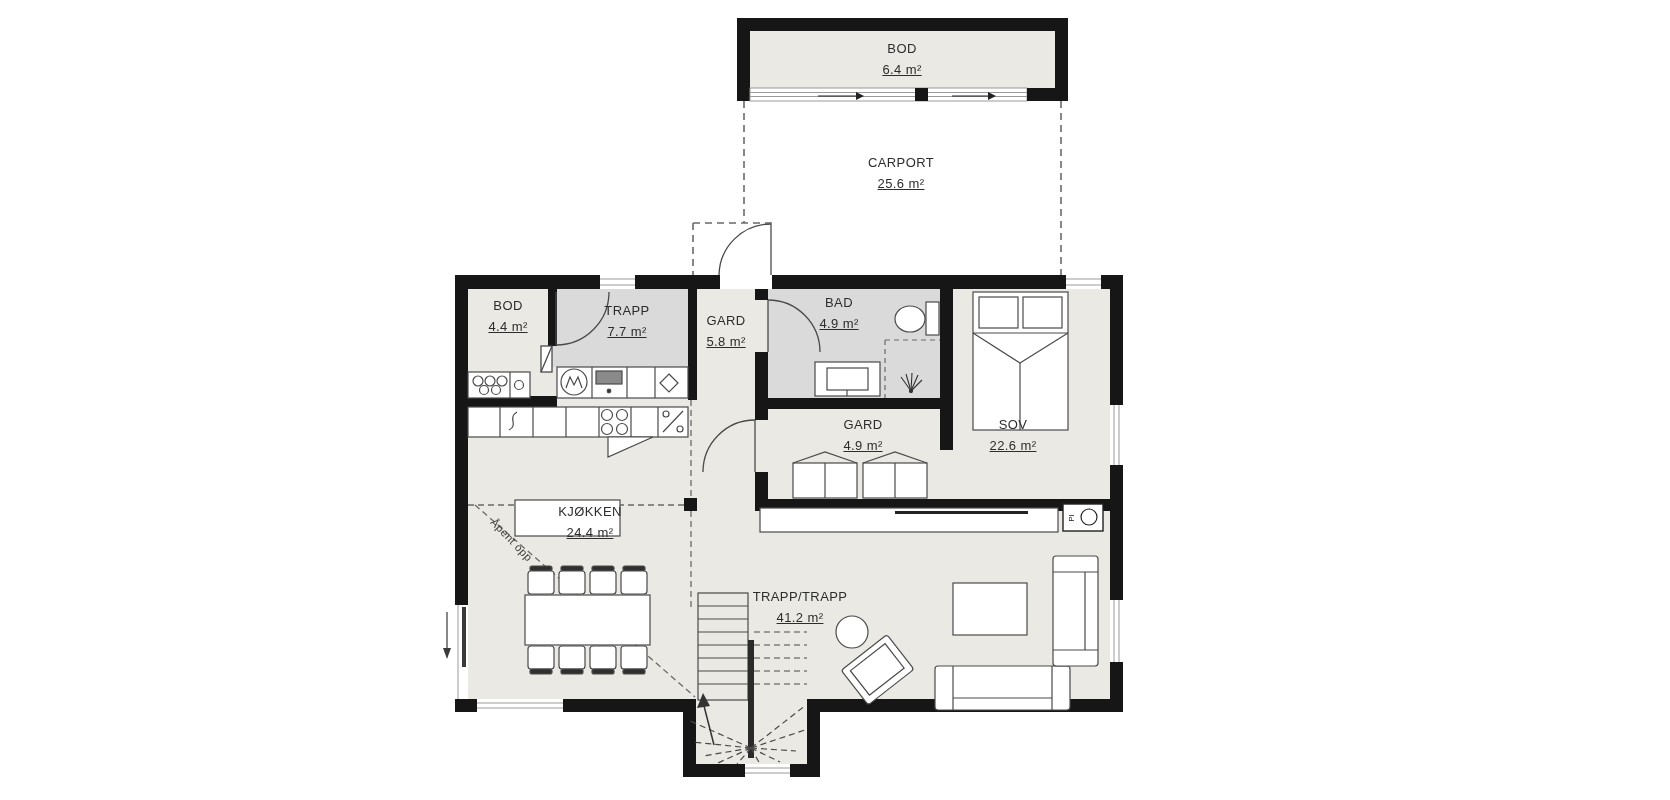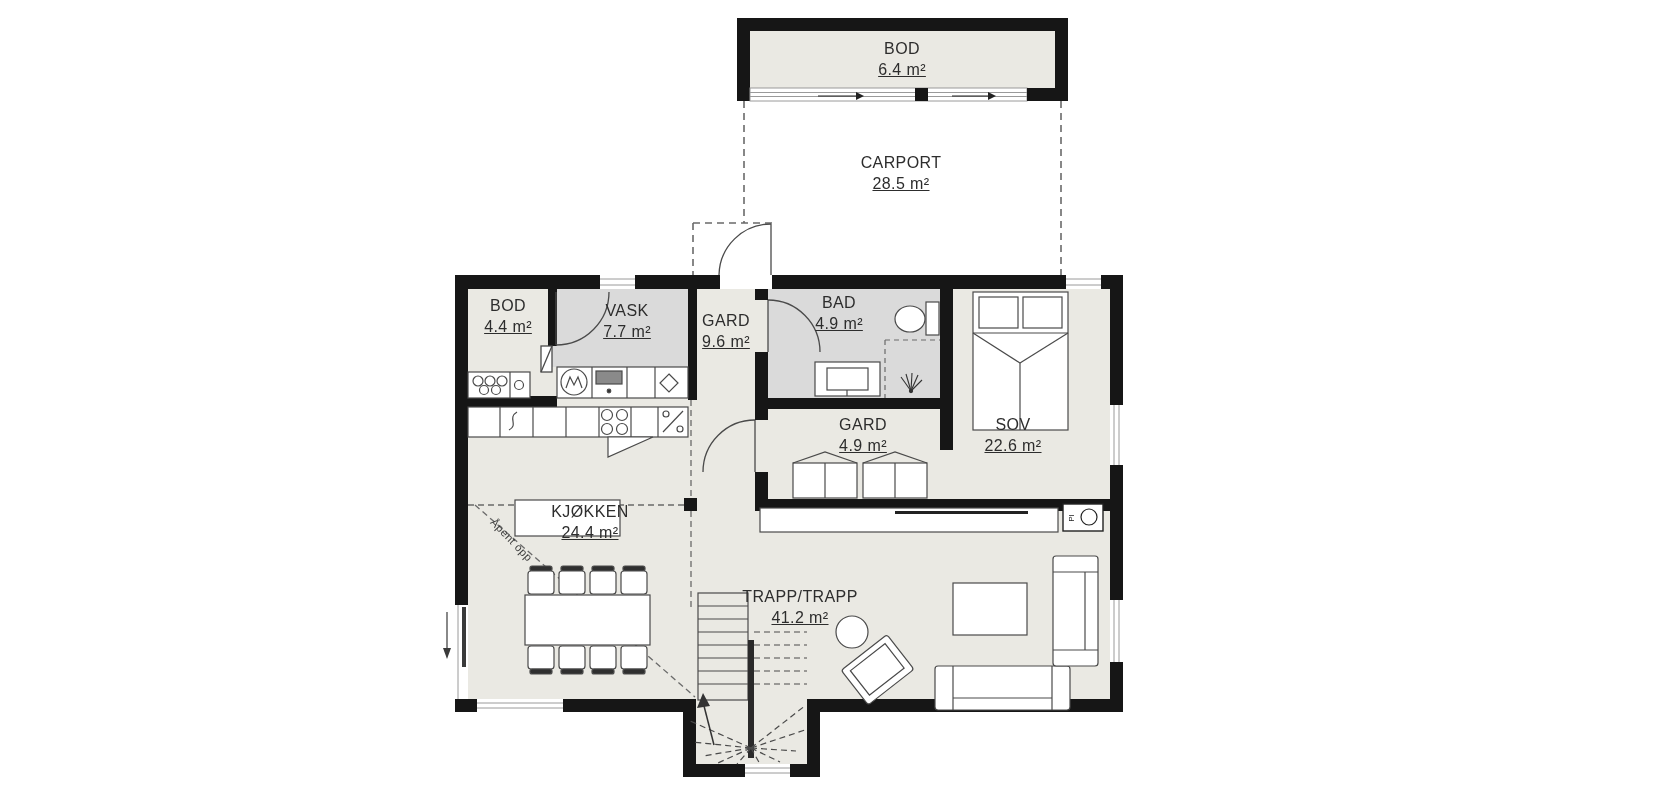--- a/index.html
+++ b/index.html
@@ -1,20 +1,20 @@
 <!DOCTYPE html>
 <html><head>
 <meta charset="utf-8">
 <style>
   html,body{margin:0;padding:0;background:#ffffff;}
   #stage{position:relative;width:1670px;height:800px;background:#ffffff;overflow:hidden;
          font-family:"Liberation Sans", sans-serif;}
   #plan-svg{position:absolute;left:0;top:0;}
   .room-label{position:absolute;transform:translateX(-50%);text-align:center;
-              color:#2d2d2d;font-size:16px;line-height:21px;letter-spacing:.4px;white-space:nowrap;}
+              color:#2d2d2d;font-size:13px;line-height:21px;letter-spacing:.4px;white-space:nowrap;}
   .room-label .area{display:block;text-decoration:underline;}
   .rot-label{position:absolute;font-size:11px;color:#3c3c3c;transform:rotate(46deg);
              transform-origin:left top;letter-spacing:.5px;white-space:nowrap;}
 </style>
 </head>
 <body>
 
 <div id="stage">
 
   <svg id="plan-svg" width="1670" height="800" viewBox="0 0 1670 800">
@@ -331,33 +331,33 @@
       </g>
     </g>
   </svg>
 
   <div class="room-label" style="left:902px;top:38px">
     <span>BOD</span>
     <span class="area">6.4 m²</span>
   </div>
   <div class="room-label" style="left:901px;top:152px">
     <span>CARPORT</span>
-    <span class="area">28.5 m²</span>
+    <span class="area">25.6 m²</span>
   </div>
   <div class="room-label" style="left:508px;top:295px">
     <span>BOD</span>
     <span class="area">4.4 m²</span>
   </div>
   <div class="room-label" style="left:627px;top:300px">
-    <span>VASK</span>
+    <span>TRAPP</span>
     <span class="area">7.7 m²</span>
   </div>
   <div class="room-label" style="left:726px;top:310px">
     <span>GARD</span>
-    <span class="area">9.6 m²</span>
+    <span class="area">5.8 m²</span>
   </div>
   <div class="room-label" style="left:839px;top:292px">
     <span>BAD</span>
     <span class="area">4.9 m²</span>
   </div>
   <div class="room-label" style="left:863px;top:414px">
     <span>GARD</span>
     <span class="area">4.9 m²</span>
   </div>
   <div class="room-label" style="left:1013px;top:414px">

